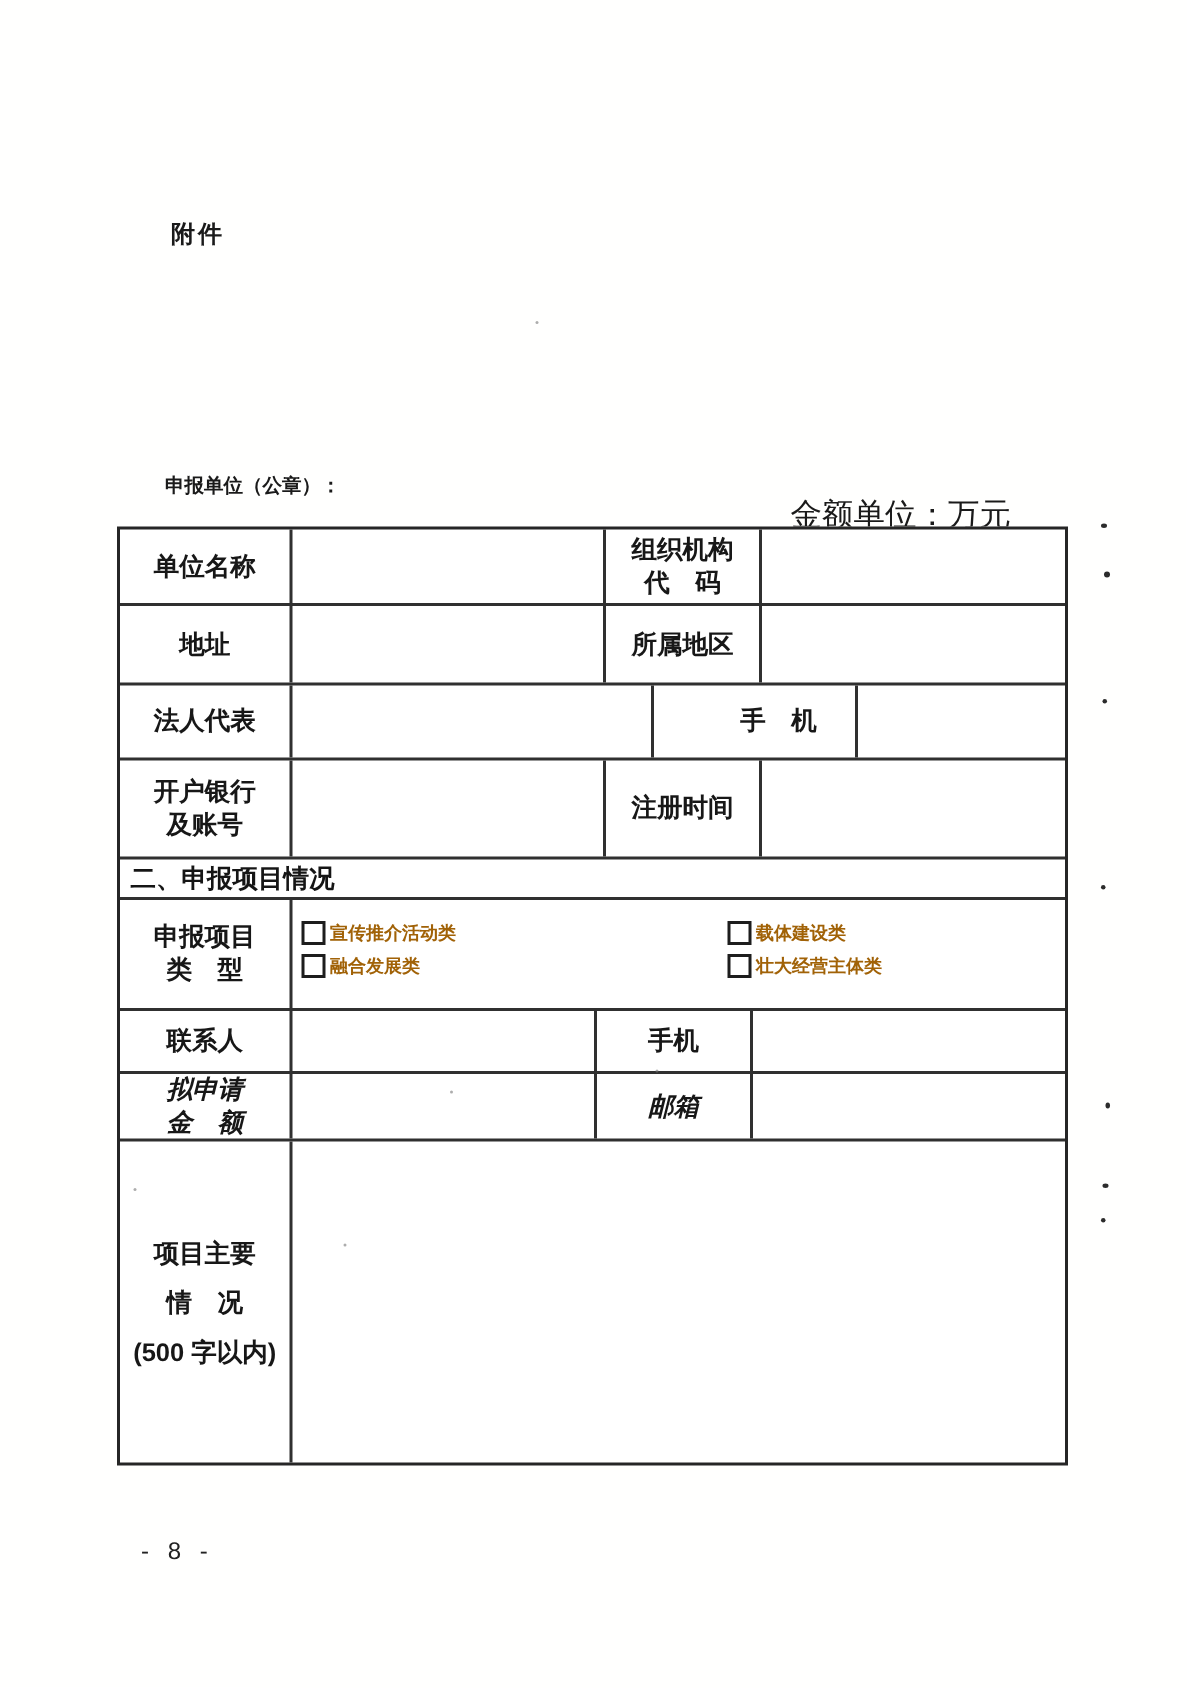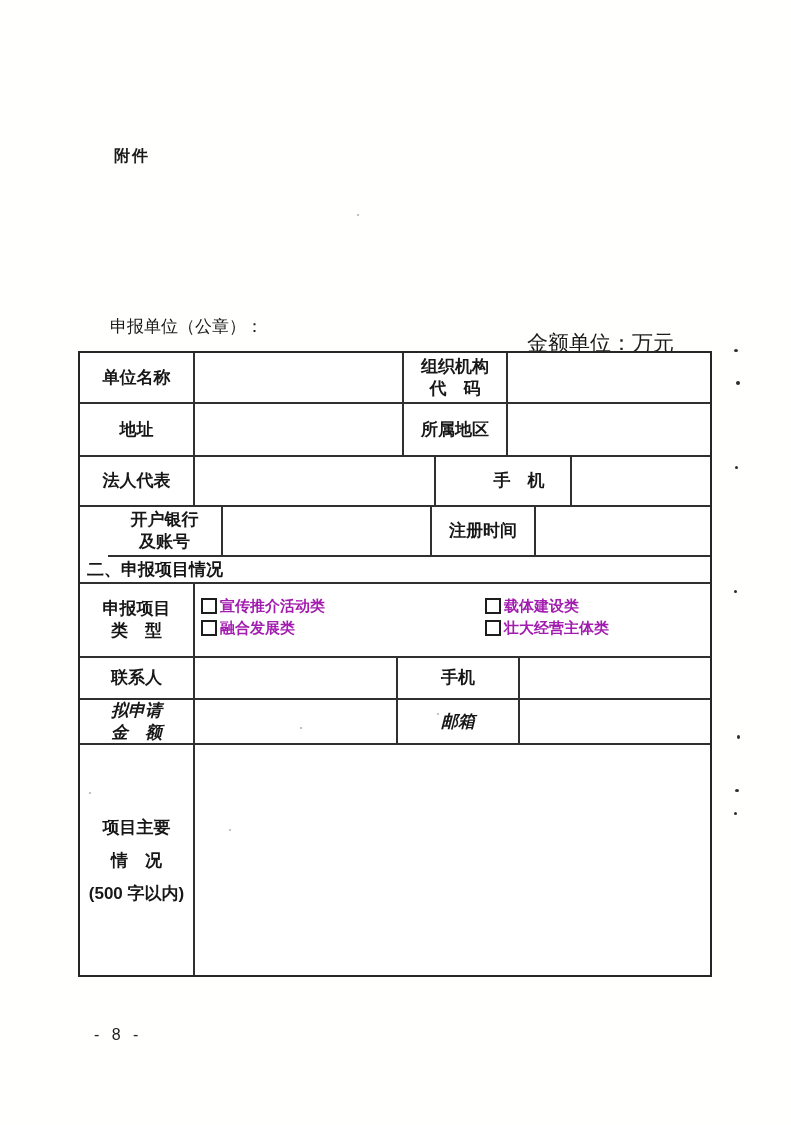--- a/index.html
+++ b/index.html
@@ -4,50 +4,50 @@
 <style>
   html,body{margin:0;padding:0;background:#ffffff;}
   .page{
     position:relative;width:791px;height:1125px;background:#fffffe;
     font-family:"Liberation Sans","DejaVu Sans",sans-serif;color:#1a1a1a;
     overflow:hidden;
   }
   .attachment{position:absolute;left:114px;top:146px;font-size:16px;font-weight:700;letter-spacing:2px;}
   .title{position:absolute;left:0;top:230px;width:100%;margin:0;text-align:center;
     font-size:29px;font-weight:700;letter-spacing:2px;color:#141414;}
-  .hdr-left{position:absolute;left:110px;top:315px;font-size:17px;font-weight:400;}
+  .hdr-left{position:absolute;left:110px;top:315px;font-size:13px;font-weight:700;}
   .hdr-right{position:absolute;left:527px;top:329px;font-size:21px;font-weight:400;}
   .ft{
     position:absolute;left:78px;top:351px;width:634px;height:626px;
     border:2px solid #262626;background:#fff;box-sizing:border-box;
     display:flex;flex-direction:column;
   }
   .row{display:flex;border-bottom:2px solid #303030;box-sizing:border-box;}
   .row.last{border-bottom:none;flex:1;}
   .sec{height:29px;display:flex;align-items:center;padding-left:7px;
     font-size:17px;font-weight:700;border-bottom:2px solid #303030;box-sizing:border-box;color:#151515;}
   .sec2{height:27px;}
   .cell{border-right:2px solid #303030;box-sizing:border-box;
     display:flex;align-items:center;justify-content:center;text-align:center;}
   .cell.end{border-right:none;}
   .lab{font-weight:700;font-size:17px;color:#171717;white-space:pre-line;line-height:22px;}
   .lab.big{line-height:33px;font-size:17px;}
   .w1{width:115px;flex:none;}
   .w2{width:209px;flex:none;}
   .w3{width:104px;flex:none;}
   .w2b{width:203px;flex:none;}
-  .w3b{width:122px;flex:none;}
+  .w3b{width:104px;flex:none;}
   .grow{flex:1;}
-  .h1{height:51px;} .h2{height:53px;} .h3{height:50px;gap:32px;} .h4{height:50px;margin-left:28px;}
+  .h1{height:51px;} .h2{height:53px;} .h3{height:50px;gap:32px;} .h4{height:66px;}
   .hcb{height:74px;} .hc1{height:42px;} .hc2{height:45px;font-style:italic;}
   .cbarea{position:relative;justify-content:flex-start;align-items:flex-start;}
   .optcol{position:absolute;top:11px;}
   .optcol.left{left:6px;}
   .optcol.right{left:290px;}
-  .opt{display:flex;align-items:center;height:22px;font-size:15px;font-weight:600;color:#a21caf;white-space:nowrap;}
+  .opt{display:flex;align-items:center;height:22px;font-size:12px;font-weight:600;color:#a16207;white-space:nowrap;}
   .cb{width:12px;height:12px;border:2px solid #1d1d1d;display:inline-block;margin-right:3px;flex:none;background:#fff;}
   .pagenum{position:absolute;left:94px;top:1026px;font-size:16px;letter-spacing:1px;color:#222;word-spacing:6px;}
   .speck{position:absolute;background:#2c2c2c;border-radius:50%;}
   .speck.faint{background:#777;opacity:.6;}
 </style>
 </head>
 <body>
 
 <div class="page">
 

